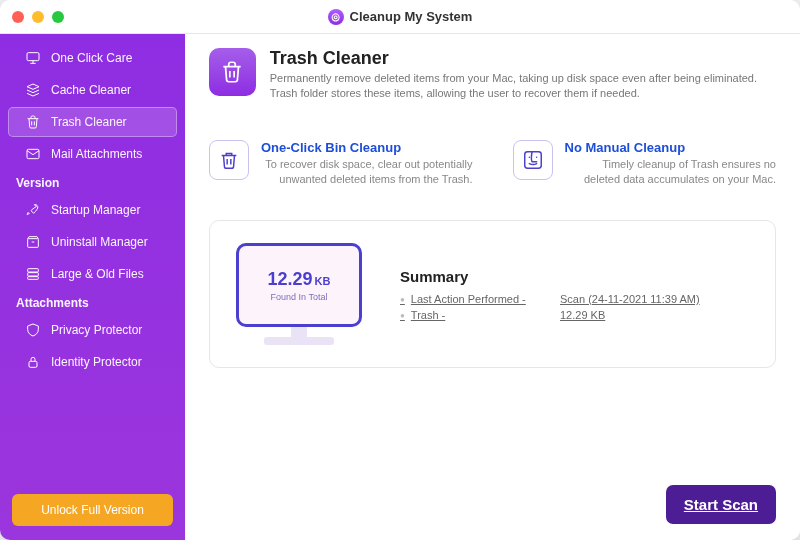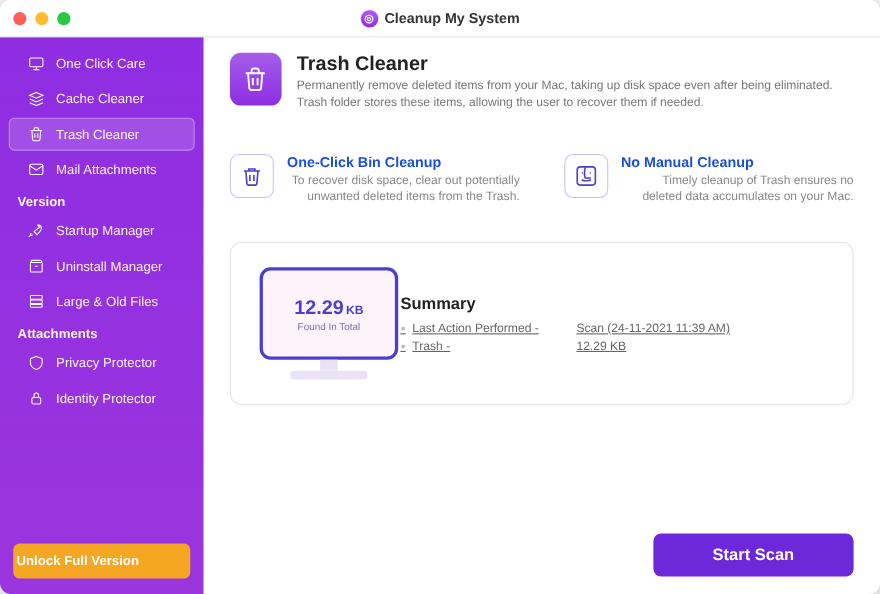--- a/index.html
+++ b/index.html
@@ -40,22 +40,22 @@
   .nav-item {
     display:flex; align-items:center; gap:10px; padding:6px 16px; font-size:12px;
     color: rgba(255,255,255,0.95); cursor:pointer; border:1px solid transparent;
     margin: 1px 8px; border-radius:5px;
   }
   .nav-item.active { background: rgba(255,255,255,0.16); border: 1px solid rgba(255,255,255,0.35); }
   .nav-icon { width:16px; height:16px; flex:0 0 16px; display:flex; align-items:center; justify-content:center; }
   .nav-icon svg { width:16px; height:16px; stroke:#fff; fill:none; stroke-width:1.5; }
 
   .unlock {
-    margin: auto 12px 14px 12px; background:#f5a623; color:#fff; font-size:12px; font-weight:700;
-    padding:9px 3px; border-radius:6px; cursor:pointer;
+    margin: auto 12px 14px 12px; background:#f5a623; color:#fff; font-size:12px; font-weight:400;
+    padding:9px 3px; text-align:center; border-radius:6px; cursor:pointer;
   }
 
   
   .content { flex:1; background:#fff; display:flex; flex-direction:column; padding:14px 24px 16px; }
   .header-row { display:flex; gap:14px; align-items:flex-start; }
   .header-icon {
     width:48px; height:48px; border-radius:10px; background:linear-gradient(#a55eea,#8e2de2);
     display:flex; align-items:center; justify-content:center;
   }
   .header-icon svg { width:26px; height:26px; fill:#fff; }
@@ -67,41 +67,41 @@
   .feature-ico {
     width:40px; height:40px; border:1.5px solid #c9c3f0; border-radius:8px;
     display:flex; align-items:center; justify-content:center; flex:0 0 40px;
   }
   .feature-ico svg { width:22px; height:22px; stroke:#4a3fcf; fill:none; stroke-width:1.6;}
   .feature h3 { font-size:13px; font-weight:700; color:#1d4ed8; margin-bottom:2px;}
   .feature p { font-size:11px; color:#888; line-height:1.35;text-align:right; }
 
   .summary-card {
     margin-top:34px; border:1px solid #e5e5ea; border-radius:10px; padding:22px 24px;
-    display:flex; align-items:center;
+    display:flex; gap:36px; align-items:center;
   }
   .monitor { flex:0 0 130px; display:flex; flex-direction:column; align-items:center;}
   .screen {
     width:126px; height:84px; border:3px solid #4a3fcf; border-radius:10px;
     background:#fdf4fb; display:flex; flex-direction:column; align-items:center; justify-content:center;
   }
   .screen .amount { color:#4a3fcf; font-weight:700; font-size:18px; }
   .screen .amount .unit { font-size:11px; font-weight:700; margin-left:2px;}
   .screen .sub { font-size:9px; color:#7a6fbe; margin-top:2px;}
   .stand-neck { width:16px; height:10px; background:#e9e3f5; }
   .stand-base { width:70px; height:8px; background:#e9e3f5; border-radius:3px; }
 
   .summary-text h3 { font-size:15px; font-weight:700; color:#222; margin-bottom:8px;}
   .kv { display:grid; grid-template-columns:160px 1fr; row-gap:4px; font-size:11px; color:#666;text-decoration:underline; }
   .kv .bullet::before{content:"●"; color:#bbb; margin-right:6px; font-size:8px; position:relative; top:-1px;}
 
   .footer-row { margin-top:auto; display:flex; justify-content:flex-end; }
   .start-scan {
-    background:#6d28d9; color:#fff; font-size:15px; font-weight:700; border:none;
-    padding:11px 54px; border-radius:7px; cursor:pointer;
+    background:#4c1d95; color:#fff; font-size:15px; font-weight:700; border:none;
+    padding:11px 18px; border-radius:7px; cursor:pointer;text-decoration:underline;
   }
 </style>
 </head>
 <body>
 
 <div class="titlebar">
   <div class="traffic-lights">
     <div class="dot red"></div>
     <div class="dot yellow"></div>
     <div class="dot green"></div>

